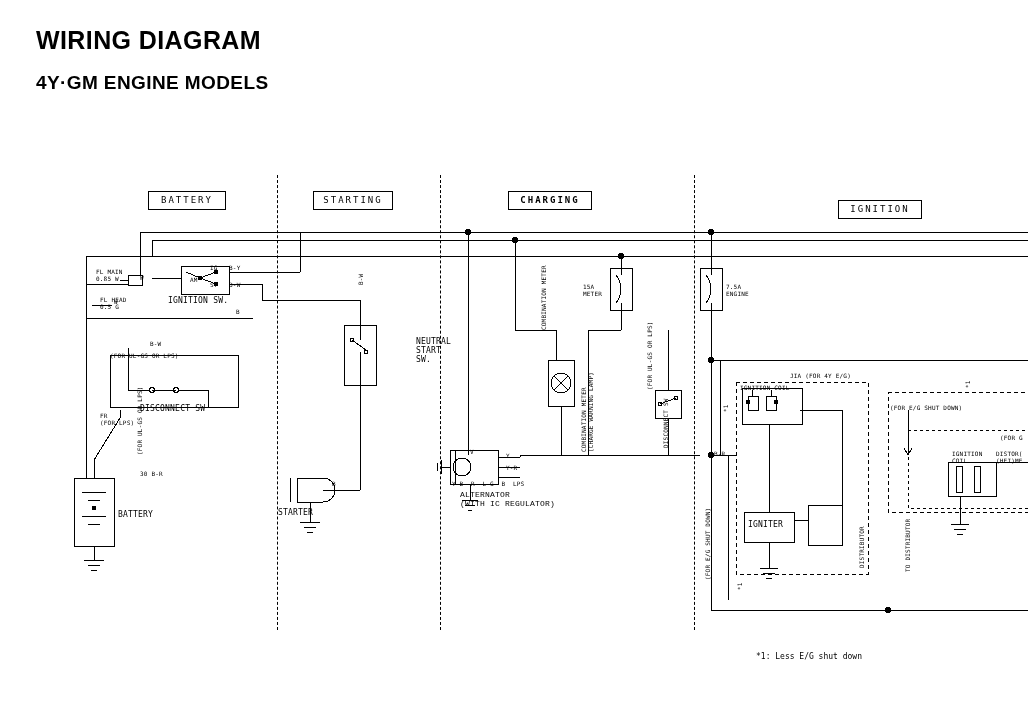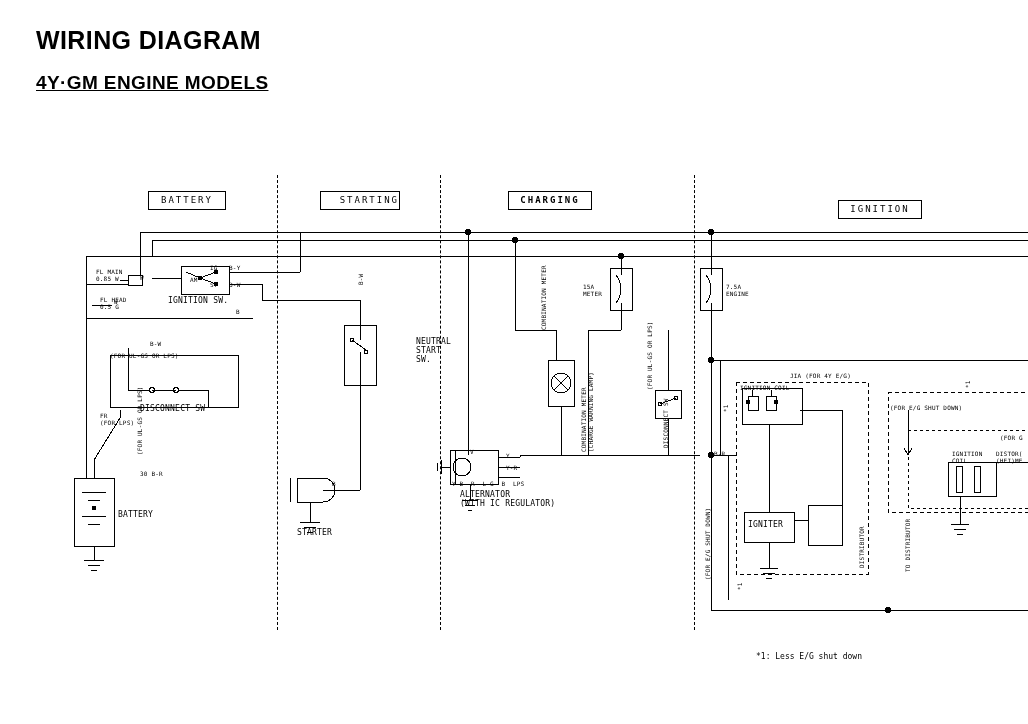--- a/index.html
+++ b/index.html
@@ -13,21 +13,21 @@
   }
   #sheet{position:relative;width:1028px;height:724px;}
 
   .title{
     position:absolute;
     font-weight:bold;
     letter-spacing:0.4px;
     white-space:nowrap;
   }
   #title-main{left:36px;top:26px;font-size:25px;}
-  #title-sub{left:36px;top:72px;font-size:19px;text-decoration:underline;}
+  #title-sub{left:36px;top:72px;font-size:19px;}
   .dash-v{position:absolute;width:0;border-left:1px dashed #000;}
   .lbl{
     position:absolute;
     font-family:"DejaVu Sans Mono", monospace;
     font-size:7px;
     line-height:8px;
     white-space:pre;
     letter-spacing:0.2px;
   }
   .lbl.s6{font-size:6px;line-height:7px;}
@@ -52,21 +52,21 @@
 </style>
 </head>
 <body>
 
 <div id="sheet">
 
   <div class="title" id="title-main">WIRING DIAGRAM</div>
   <div class="title" id="title-sub">4Y·GM ENGINE MODELS</div>
 
   <div class="secbox" style="left:148px;top:191px;width:76px;">BATTERY</div>
-  <div class="secbox" style="left:320px;top:191px;width:78px;text-align:right;">STARTING</div>
+  <div class="secbox" style="left:313px;top:191px;width:78px;">STARTING</div>
   <div class="secbox" style="left:508px;top:191px;width:82px;font-weight:bold;">CHARGING</div>
   <div class="secbox" style="left:838px;top:200px;width:82px;">IGNITION</div>
 
   <div class="dash-v" style="left:277px;top:175px;height:455px;"></div>
   <div class="dash-v" style="left:440px;top:175px;height:455px;"></div>
   <div class="dash-v" style="left:694px;top:175px;height:455px;"></div>
 
   <svg class="ov" viewBox="0 0 1028 724">
     <g stroke="#000" fill="none" stroke-width="1" shape-rendering="crispEdges">
 
@@ -258,41 +258,41 @@
 
   <div class="lbl s6" style="left:150px;top:340px;">B-W</div>
   <div class="lbl s6" style="left:110px;top:352px;">(FOR UL-GS OR LPS)</div>
   <div class="lbl s8" style="left:140px;top:404px;">DISCONNECT SW</div>
   <div class="lbl s6" style="left:100px;top:412px;">FR
 (FOR LPS)</div>
 
   <div class="lbl s6 vert" style="left:136px;top:455px;">(FOR UL-GS OR LPS)</div>
   <div class="lbl s6" style="left:140px;top:470px;">30 B-R</div>
   <div class="lbl s8" style="left:118px;top:510px;">BATTERY</div>
-  <div class="lbl s8" style="left:278px;top:528px;margin-left:19px;">STARTER</div>
+  <div class="lbl s8" style="left:278px;top:508px;">STARTER</div>
   <div class="lbl s6" style="left:332px;top:480px;">B</div>
   <div class="lbl s6 vert" style="left:357px;top:285px;">B-W</div>
 
   <div class="lbl s8" style="left:370px;top:337px;margin-left:46px;">NEUTRAL
 START
 SW.</div>
 
   <div class="lbl s6 vert" style="left:540px;top:330px;">COMBINATION METER</div>
   <div class="lbl s6" style="left:583px;top:283px;">15A
 METER</div>
   <div class="lbl s6 vert" style="left:580px;top:452px;">COMBINATION METER
 (CHARGE WARNING LAMP)</div>
   <div class="lbl s6 vert" style="left:662px;top:448px;">DISCONNECT SW</div>
   <div class="lbl s6 vert" style="left:646px;top:390px;">(FOR UL-GS OR LPS)</div>
 
   <div class="lbl s6" style="left:452px;top:480px;">Y-B  R  L-G  B  LPS</div>
   <div class="lbl s6" style="left:470px;top:448px;">V</div>
   <div class="lbl s6" style="left:506px;top:452px;">Y</div>
   <div class="lbl s6" style="left:506px;top:464px;">Y-R</div>
-  <div class="lbl s8" style="left:460px;top:490px;">ALTERNATOR
+  <div class="lbl s8" style="left:460px;top:490px;font-family:Liberation Mono, monospace;">ALTERNATOR
 (WITH IC REGULATOR)</div>
 
   <div class="lbl s6" style="left:726px;top:283px;">7.5A
 ENGINE</div>
   <div class="lbl s6" style="left:790px;top:372px;">JIA (FOR 4Y E/G)</div>
   <div class="lbl s6" style="left:740px;top:384px;">IGNITION COIL</div>
   <div class="lbl s8" style="left:748px;top:520px;">IGNITER</div>
   <div class="lbl s6 vert" style="left:858px;top:568px;">DISTRIBUTOR</div>
   <div class="lbl s6 vert" style="left:904px;top:572px;">TO DISTRIBUTOR</div>
   <div class="lbl s6 vert" style="left:704px;top:580px;">(FOR E/G SHUT DOWN)</div>

